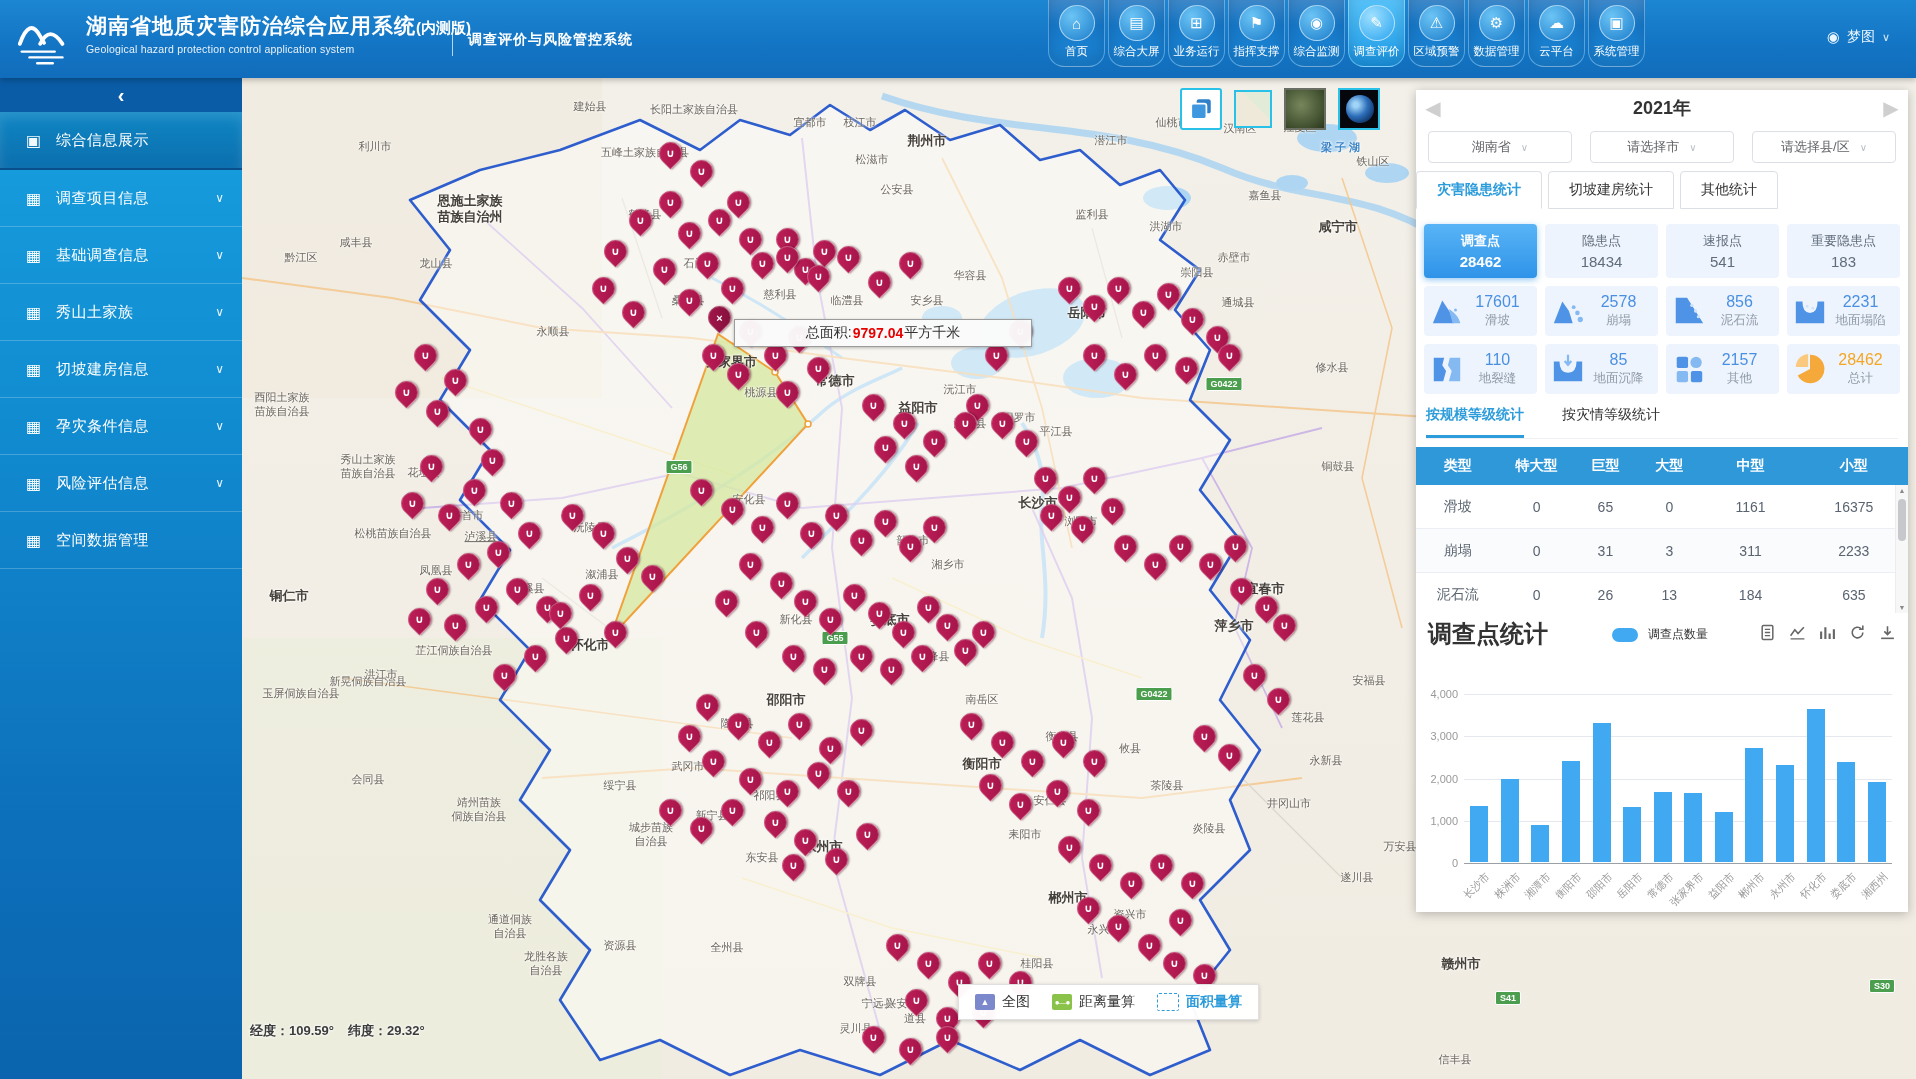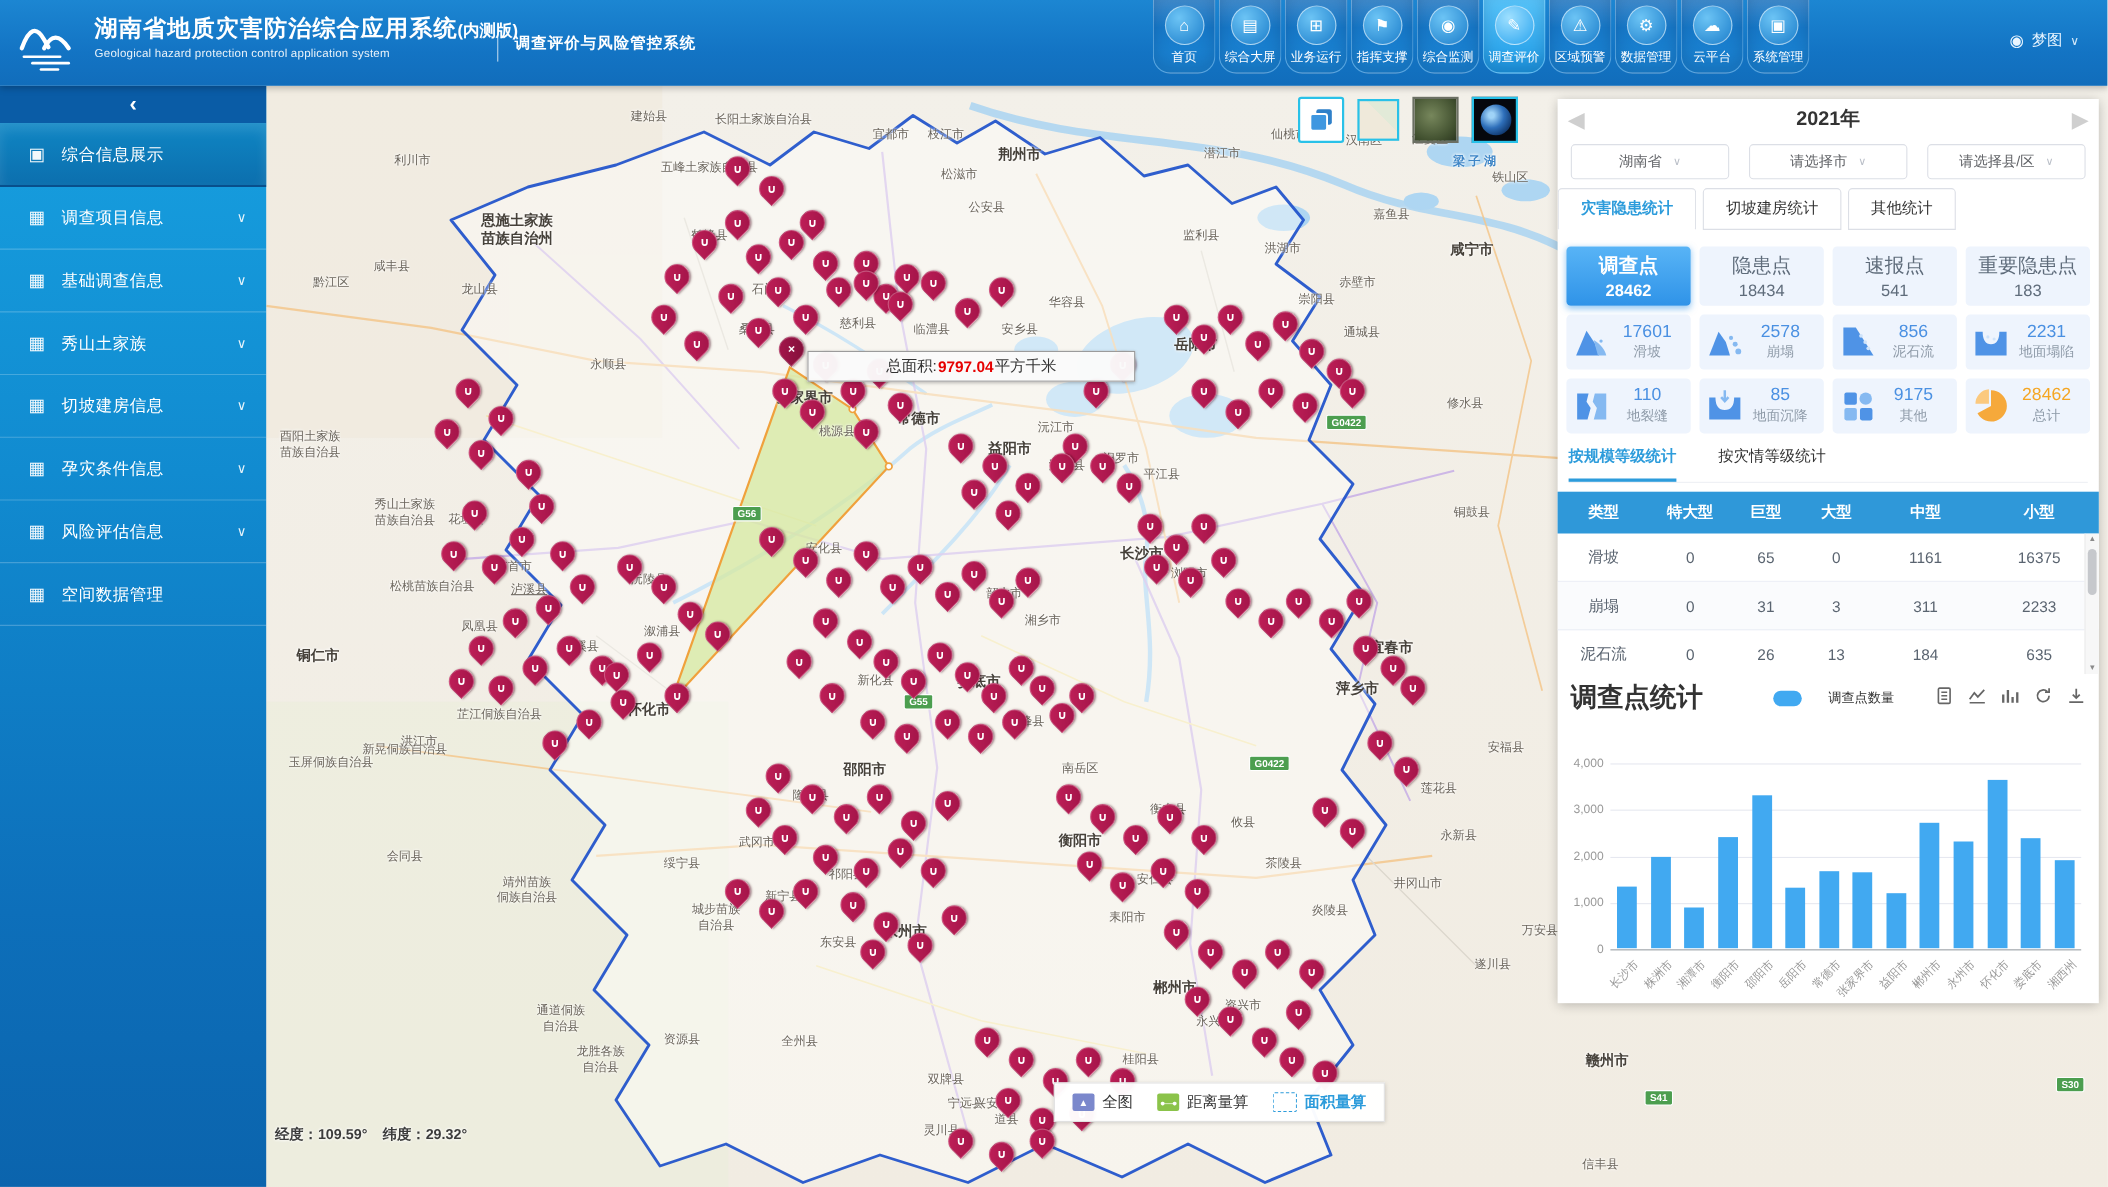--- a/index.html
+++ b/index.html
@@ -102,21 +102,21 @@
   .sel{width:142px;height:30px;border:1px solid #dcdfe6;border-radius:4px;display:flex;align-items:center;
     justify-content:center;gap:10px;font-size:13px;color:#606266;cursor:pointer;background:#fff;}
   .sel .sc{color:#b9bec7;font-size:10px;}
   .p-tabs{position:absolute;left:0;top:81px;width:100%;height:40px;display:flex;padding-left:0;}
   .p-tab{height:38px;border:1px solid #dcdfe6;border-radius:4px 4px 0 0;display:flex;align-items:center;
     padding:0 20px;font-size:14px;color:#333;cursor:pointer;margin-right:6px;background:#fff;box-sizing:border-box;}
   .p-tab.active{color:#2d9cdb;border-bottom:1px solid #fff;font-weight:bold;}
   .p-cards{position:absolute;left:8px;top:134px;width:476px;display:grid;grid-template-columns:repeat(4,1fr);gap:8px;}
   .stat-card{height:54px;background:#eef4fd;border-radius:4px;display:flex;flex-direction:column;
     align-items:center;justify-content:center;gap:3px;cursor:pointer;}
-  .stat-card .sl{font-size:18px;color:#5f6c7b;}
+  .stat-card .sl{font-size:13px;color:#5f6c7b;}
   .stat-card .sv{font-size:15px;color:#5f6c7b;}
   .stat-card.active{background:linear-gradient(180deg,#58b4f6,#2f93e8);box-shadow:0 2px 6px rgba(47,147,232,.5);}
   .stat-card.active .sl,.stat-card.active .sv{color:#fff;font-weight:bold;}
   .p-icons{position:absolute;left:8px;width:476px;display:grid;grid-template-columns:repeat(4,1fr);gap:8px;}
   .icon-card{height:50px;background:#eef4fd;border-radius:4px;display:flex;align-items:center;padding:0 6px;box-sizing:border-box;cursor:default;}
   .icon-card .ic{width:34px;height:34px;flex:0 0 34px;}
   .icon-card .ic svg{width:34px;height:34px;}
   .icon-card .tx{flex:1;text-align:center;}
   .icon-card .iv{font-size:16px;color:#4a90e2;}
   .icon-card .il{font-size:12.5px;color:#8e9aa8;margin-top:1px;}
@@ -131,21 +131,21 @@
   .t-row:nth-child(even){background:#fafbfd;}
   .t-cell{text-align:center;}
   .t-c0{width:17%}.t-c1{width:15%}.t-c2{width:13%}.t-c3{width:13%}.t-c4{width:20%}.t-c5{width:22%}
   .t-scroll{position:absolute;right:0;top:0;width:12px;height:128px;background:#f7f7f7;border-left:1px solid #ececec;}
   .t-scroll .up,.t-scroll .dn{position:absolute;left:0;width:100%;text-align:center;font-size:7px;color:#8a8a8a;}
   .t-scroll .up{top:2px}.t-scroll .dn{bottom:2px}
   .t-scroll .thumb{position:absolute;left:2px;top:14px;width:8px;height:42px;border-radius:4px;background:#c6c8cc;}
 
   
   .c-title{position:absolute;left:12px;top:528px;font-size:24px;font-weight:bold;color:#333;}
-  .c-legend{position:absolute;left:196px;top:536px;display:flex;align-items:center;gap:24px;cursor:pointer;}
+  .c-legend{position:absolute;left:196px;top:536px;display:flex;align-items:center;gap:10px;cursor:pointer;}
   .c-legend .sw{width:26px;height:14px;border-radius:7px;background:#41a9f1;}
   .c-legend .lt{font-size:12px;color:#333;}
   .c-tools{position:absolute;right:12px;top:534px;display:flex;gap:13px;}
   .c-tools .tool{width:17px;height:17px;cursor:pointer;}
   .c-plot{position:absolute;left:48px;top:604px;width:428px;height:169px;}
   .gridline{position:absolute;left:0;width:100%;height:1px;background:#e6e8f0;}
   .gridline.zero{background:#9aa0a6;}
   .ylab{position:absolute;right:434px;transform:translateY(-50%);font-size:11px;color:#999;white-space:nowrap;}
   .bar{position:absolute;bottom:1px;width:18px;background:#41a9f1;}
   .xlab{position:absolute;top:176px;transform:translateX(-100%) rotate(-45deg);transform-origin:100% 0;
@@ -1144,21 +1144,21 @@
           </div>
         </div>
         <div class="icon-card">
           <div class="ic"><svg viewBox="0 0 36 36">
               <rect x="5" y="5" width="12" height="12" rx="2" fill="#4f93e6"></rect>
               <circle cx="25.5" cy="11" r="6" fill="#85b9f1"></circle>
               <rect x="5" y="20" width="12" height="12" rx="2" fill="#85b9f1"></rect>
               <rect x="20" y="20" width="12" height="12" rx="2" fill="#4f93e6"></rect>
             </svg></div>
           <div class="tx">
-            <div class="iv">9175</div>
+            <div class="iv">2157</div>
             <div class="il">其他</div>
           </div>
         </div>
         <div class="icon-card orange">
           <div class="ic"><svg viewBox="0 0 36 36">
               <path d="M18 18 L18 3 A15 15 0 1 1 5 25 Z" fill="#f6a93b"></path>
               <path d="M16 16 L16 2 A14 14 0 0 0 3 16 Z" fill="#fbc97e"></path>
             </svg></div>
           <div class="tx">
             <div class="iv">28462</div>

